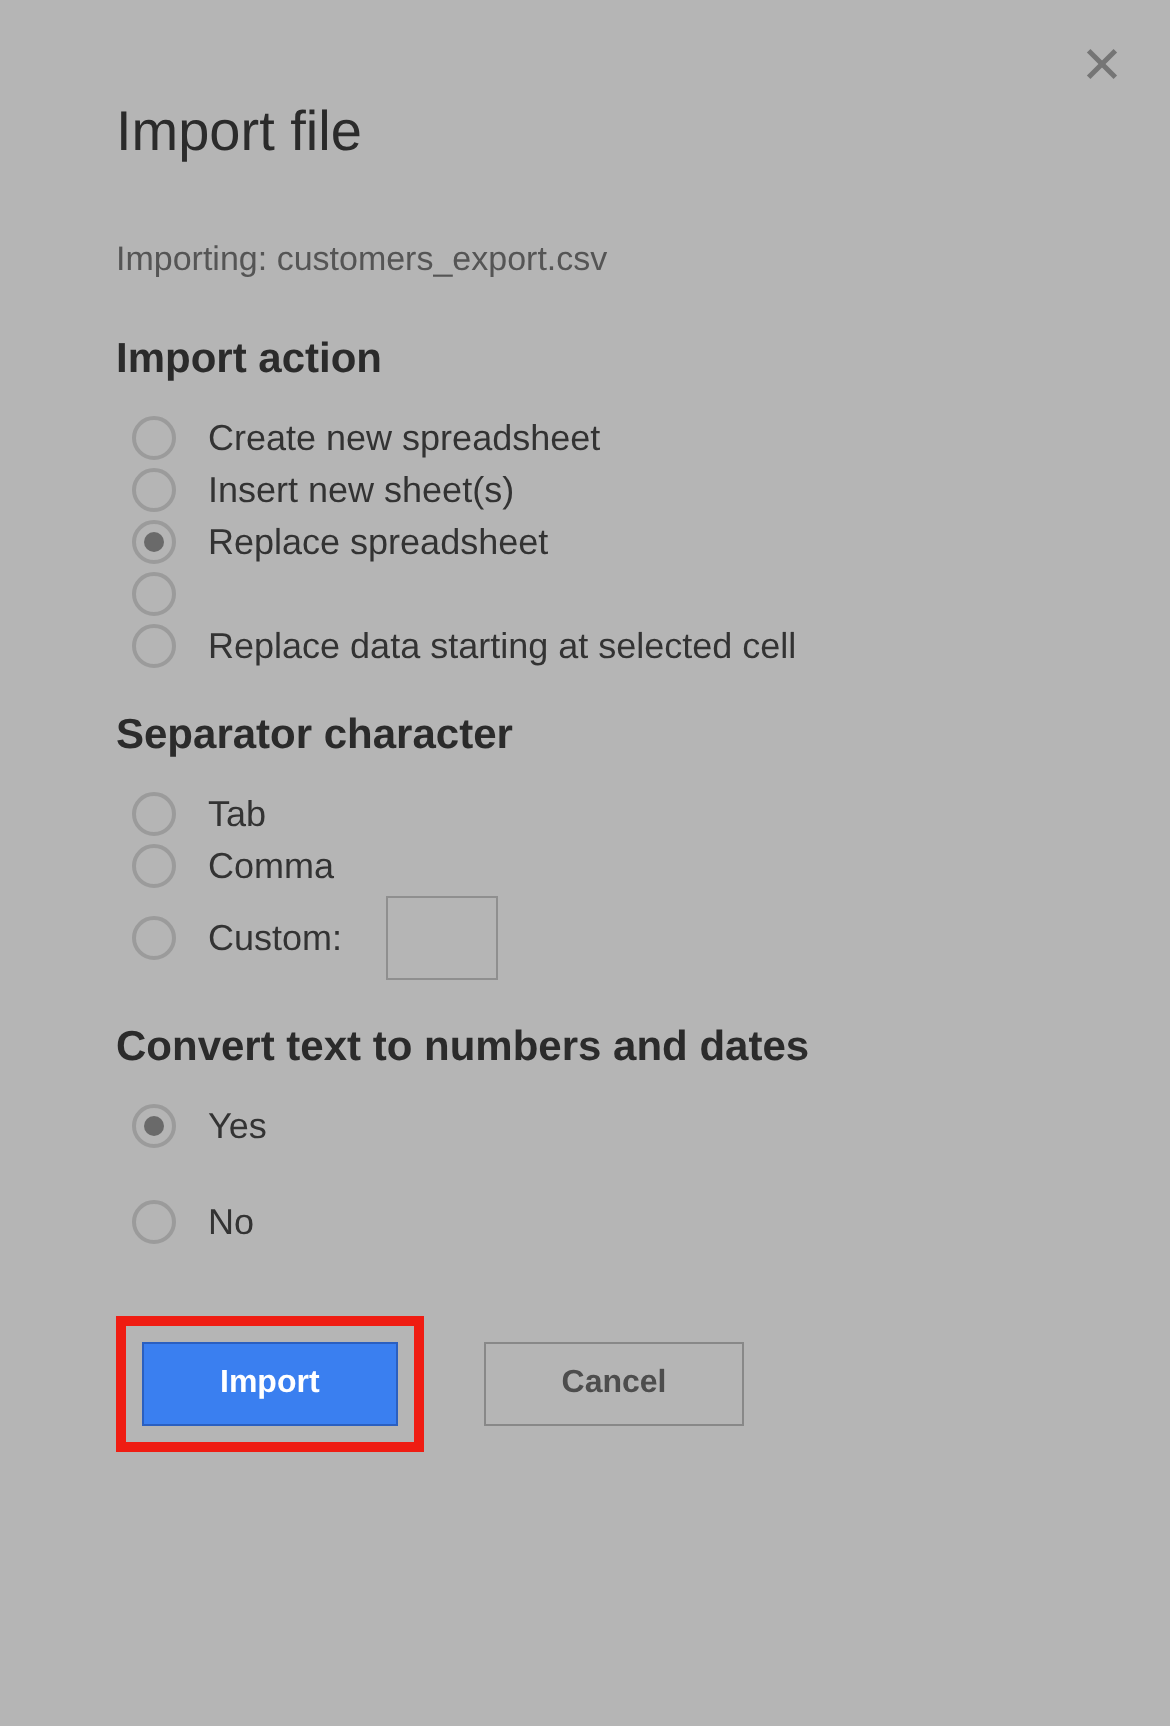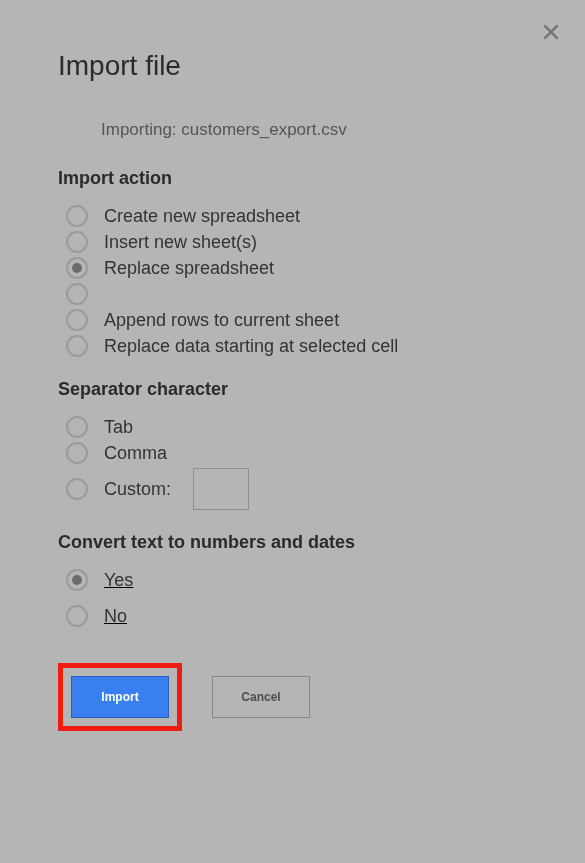--- a/index.html
+++ b/index.html
@@ -38,24 +38,23 @@
     .title {
       font-size: 28px;
       font-weight: 400;
       color: #2b2b2b;
       margin-bottom: 38px;
     }
     .importing-line {
       font-size: 17px;
       color: #555;
       margin-bottom: 28px;
-      margin-left: 43px;
     }
     .section-heading {
-      font-size: 18px;
+      font-size: 21px;
       font-weight: 700;
       color: #2b2b2b;
       margin-bottom: 16px;
     }
     .section-heading.sep {
       margin-top: 22px;
     }
     .radio-group {
       display: flex;
       flex-direction: column;
@@ -107,43 +106,42 @@
       align-items: center;
       padding-left: 0px;
     }
     .import-wrap {
       border: 5px solid #ef1c12;
       padding: 8px;
       display: inline-block;
     }
     .btn {
       height: 42px;
-      padding: 0 8px;
-      font-size: 12px;
+      padding: 0 38px;
+      font-size: 16px;
       font-weight: 700;
       border: 1px solid #888;
       cursor: pointer;
       display: inline-flex;
       align-items: center;
       justify-content: center;
     }
     .btn-primary {
       background: #3a7ff0;
       color: #fff;
       border: 1px solid #2a5fc0;
       min-width: 98px;
     }
     .btn-secondary {
       background: transparent;
       color: #4d4d4d;
       min-width: 98px;
     }
     .convert-group {
-      gap: 14px;
-      text-decoration: underline;
+      gap: 26px;
     }
     .custom-row {
       display: flex;
       align-items: center;
     }
   </style>
 </head>
 <body>
 
 <div class="close-btn">
@@ -173,24 +171,20 @@
     </div>
     <div class="radio-item">
       <span class="radio-circle selected"></span>
       <span class="radio-label">Replace spreadsheet</span>
     </div>
     <div class="radio-item">
       <span class="radio-circle"></span>
     </div>
     <div class="radio-item">
       <span class="radio-circle"></span>
-      <span class="radio-label">Append rows to current sheet</span>
-    </div>
-    <div class="radio-item">
-      <span class="radio-circle"></span>
       <span class="radio-label">Replace data starting at selected cell</span>
     </div>
   </div>
 
   <div class="section-heading sep">Separator character</div>
   <div class="radio-group">
     <div class="radio-item">
       <span class="radio-circle"></span>
       <span class="radio-label">Tab</span>
     </div>

